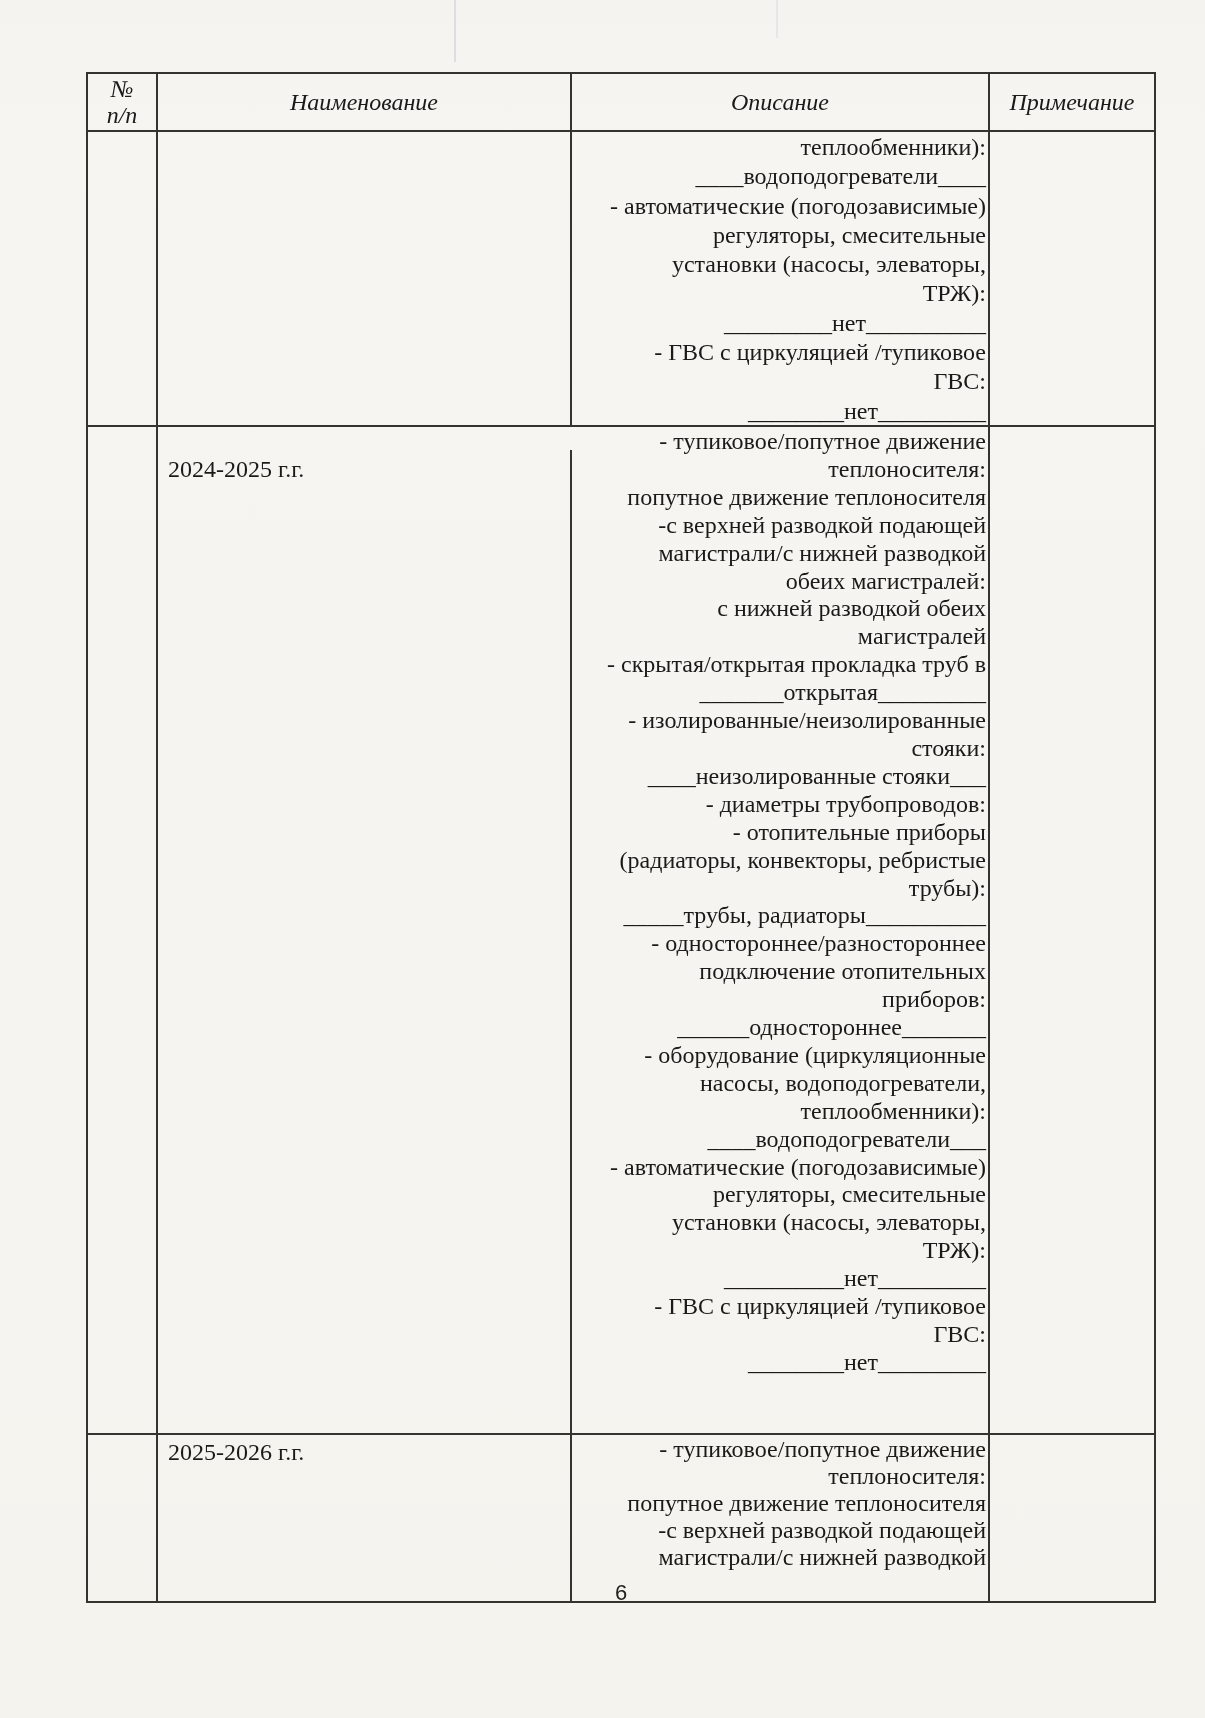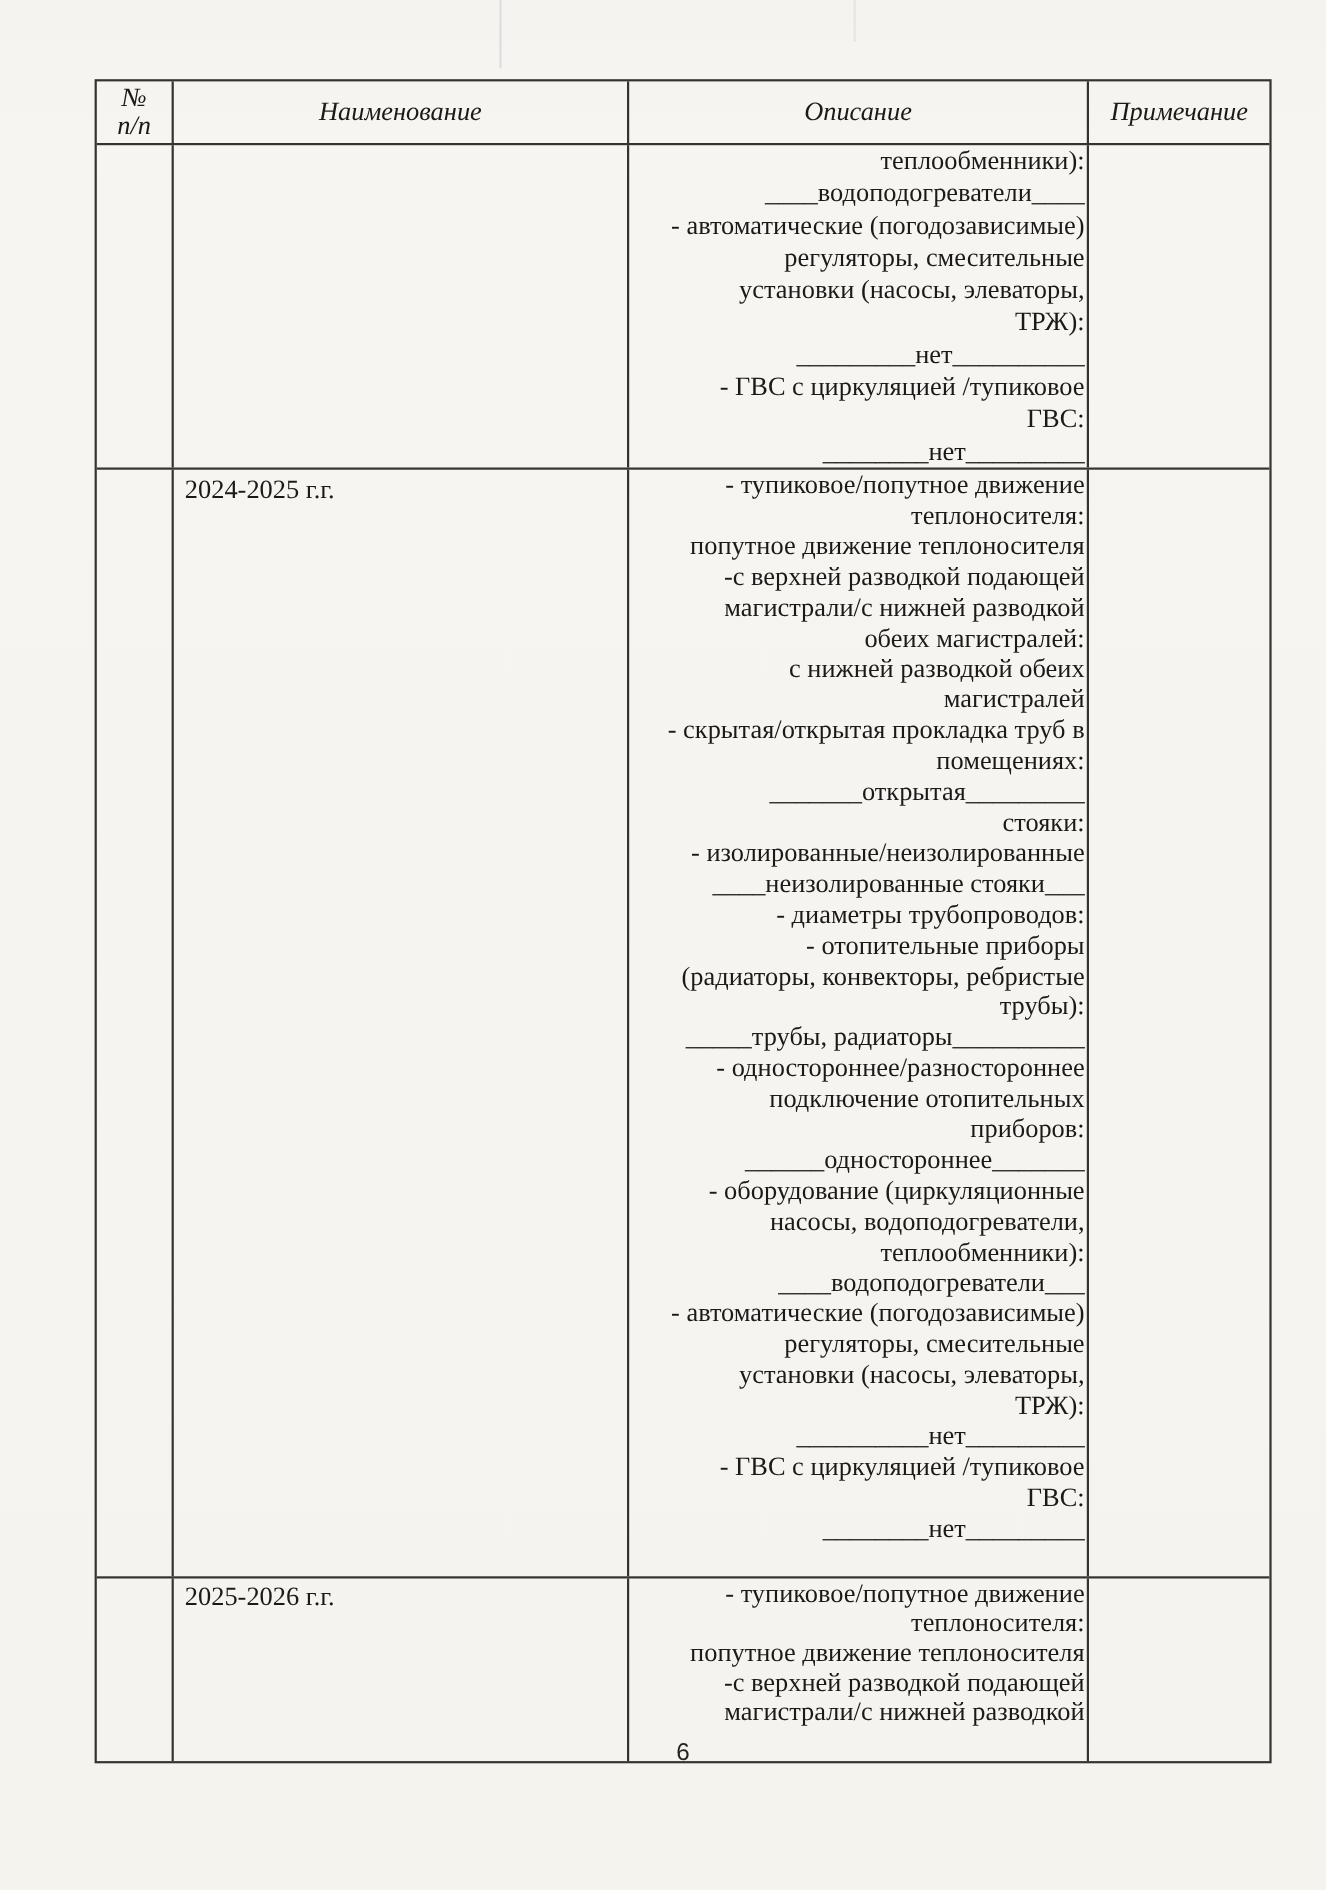--- a/index.html
+++ b/index.html
@@ -44,21 +44,21 @@
 
   .row-0{height:293px;}
   .row-1{height:1006px;}
   .row-2{height:166px;}
 
   .c-name{
     font-size:24px;
     padding:4px 6px 0 10px;
     text-align:left;
   }
-  .row-1 .c-name{padding-top:6px;}
+  .row-1 .c-name{padding-top:6px;margin-top:23px;}
   .c-desc{
     text-align:right;
     font-size:24px;
     padding:1px 2px;
   }
   .dline{white-space:nowrap;}
   .row-0 .dline{line-height:29.3px;}
   .row-1 .dline{line-height:27.9px;}
   .row-2 .dline{line-height:27px;}
   .u{
@@ -119,24 +119,23 @@
           <div class="tcell c-desc">
             <div class="dline"><span class="">- тупиковое/попутное движение</span></div>
             <div class="dline"><span class="">теплоносителя:</span></div>
             <div class="dline"><span class="u">попутное движение теплоносителя</span></div>
             <div class="dline"><span class="">-с верхней разводкой подающей</span></div>
             <div class="dline"><span class="">магистрали/с нижней разводкой</span></div>
             <div class="dline"><span class="">обеих магистралей:</span></div>
             <div class="dline"><span class="u">с нижней разводкой обеих</span></div>
             <div class="dline"><span class="u">магистралей</span></div>
             <div class="dline"><span class="">- скрытая/открытая прокладка труб в</span></div>
-            <div class="dline"><span class="">помещениях:</span></div>
             <div class="dline"><span class="u">_______открытая_________</span></div>
+            <div class="dline"><span class="">- изолированные/неизолированные</span></div>
             <div class="dline"><span class="">стояки:</span></div>
-            <div class="dline"><span class="">- изолированные/неизолированные</span></div>
             <div class="dline"><span class="u">____неизолированные стояки___</span></div>
             <div class="dline"><span class="">- диаметры трубопроводов:</span></div>
             <div class="dline"><span class="">- отопительные приборы</span></div>
             <div class="dline"><span class="">(радиаторы, конвекторы, ребристые</span></div>
             <div class="dline"><span class="">трубы):</span></div>
             <div class="dline"><span class="u">_____трубы, радиаторы__________</span></div>
             <div class="dline"><span class="">- одностороннее/разностороннее</span></div>
             <div class="dline"><span class="">подключение отопительных</span></div>
             <div class="dline"><span class="">приборов:</span></div>
             <div class="dline"><span class="u">______одностороннее_______</span></div>

